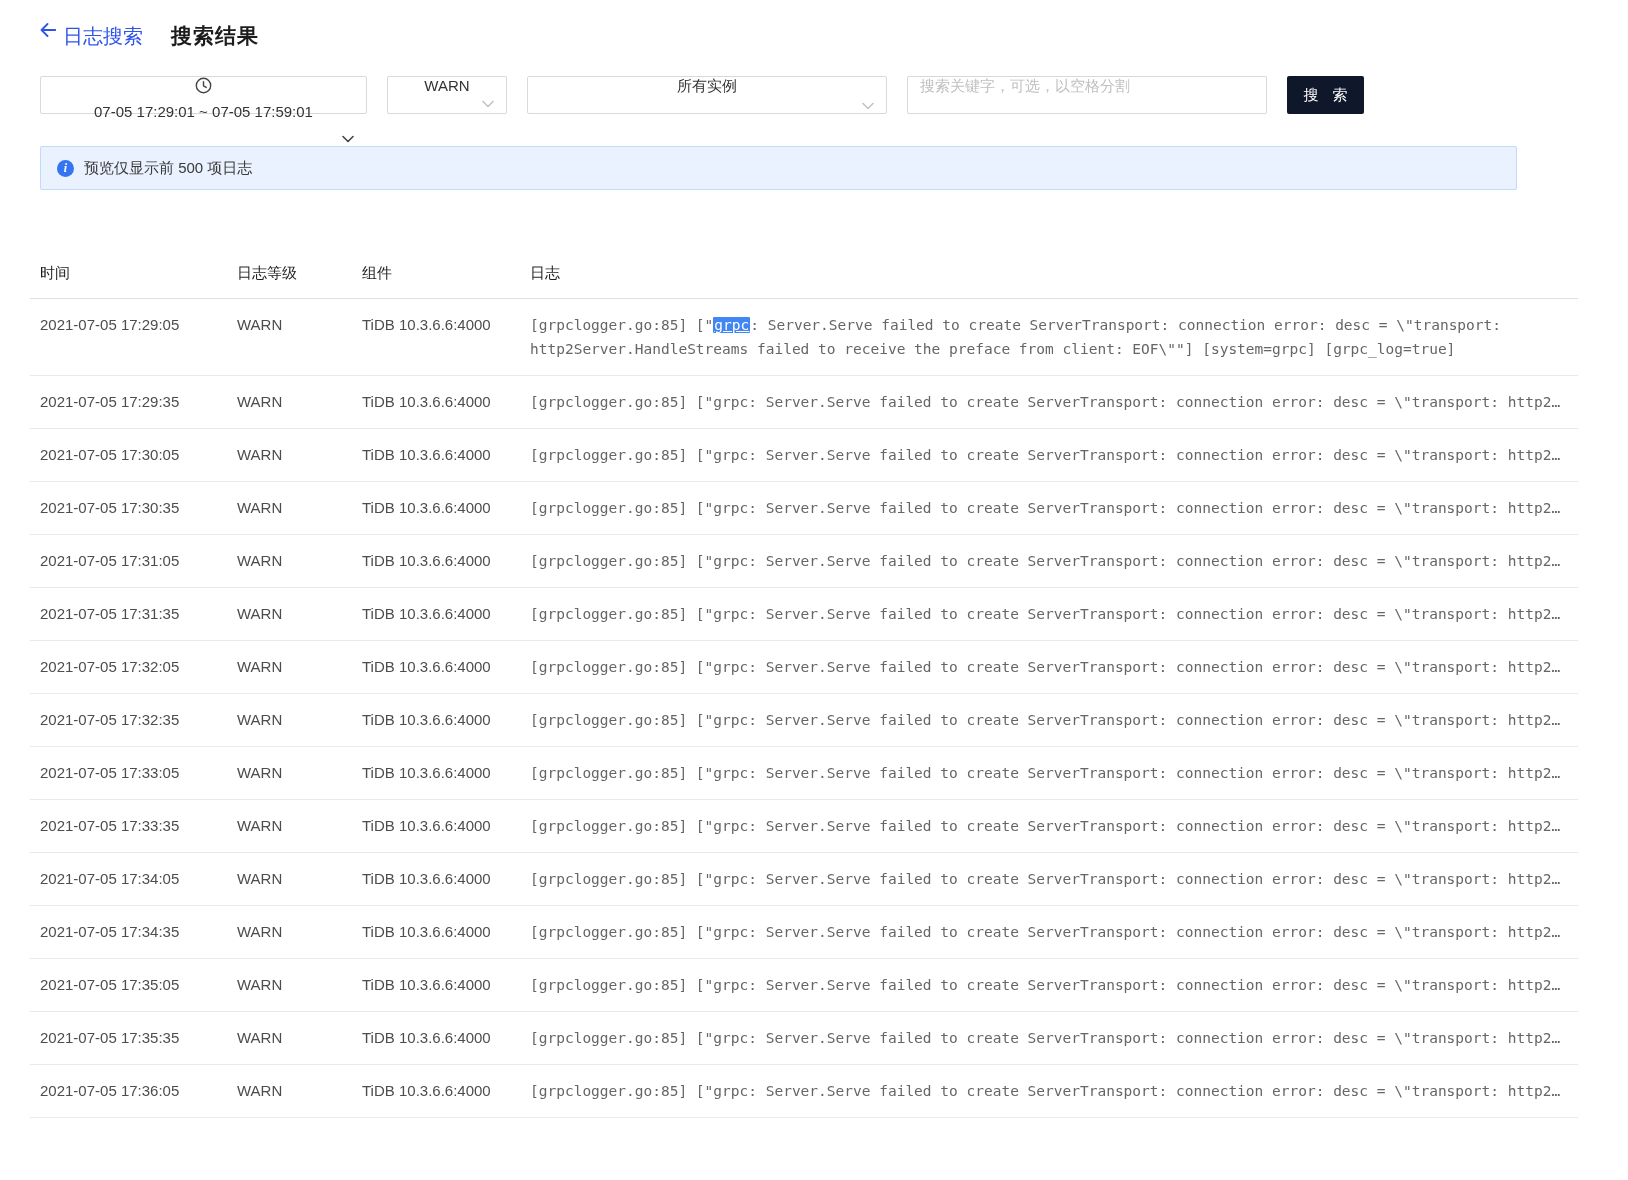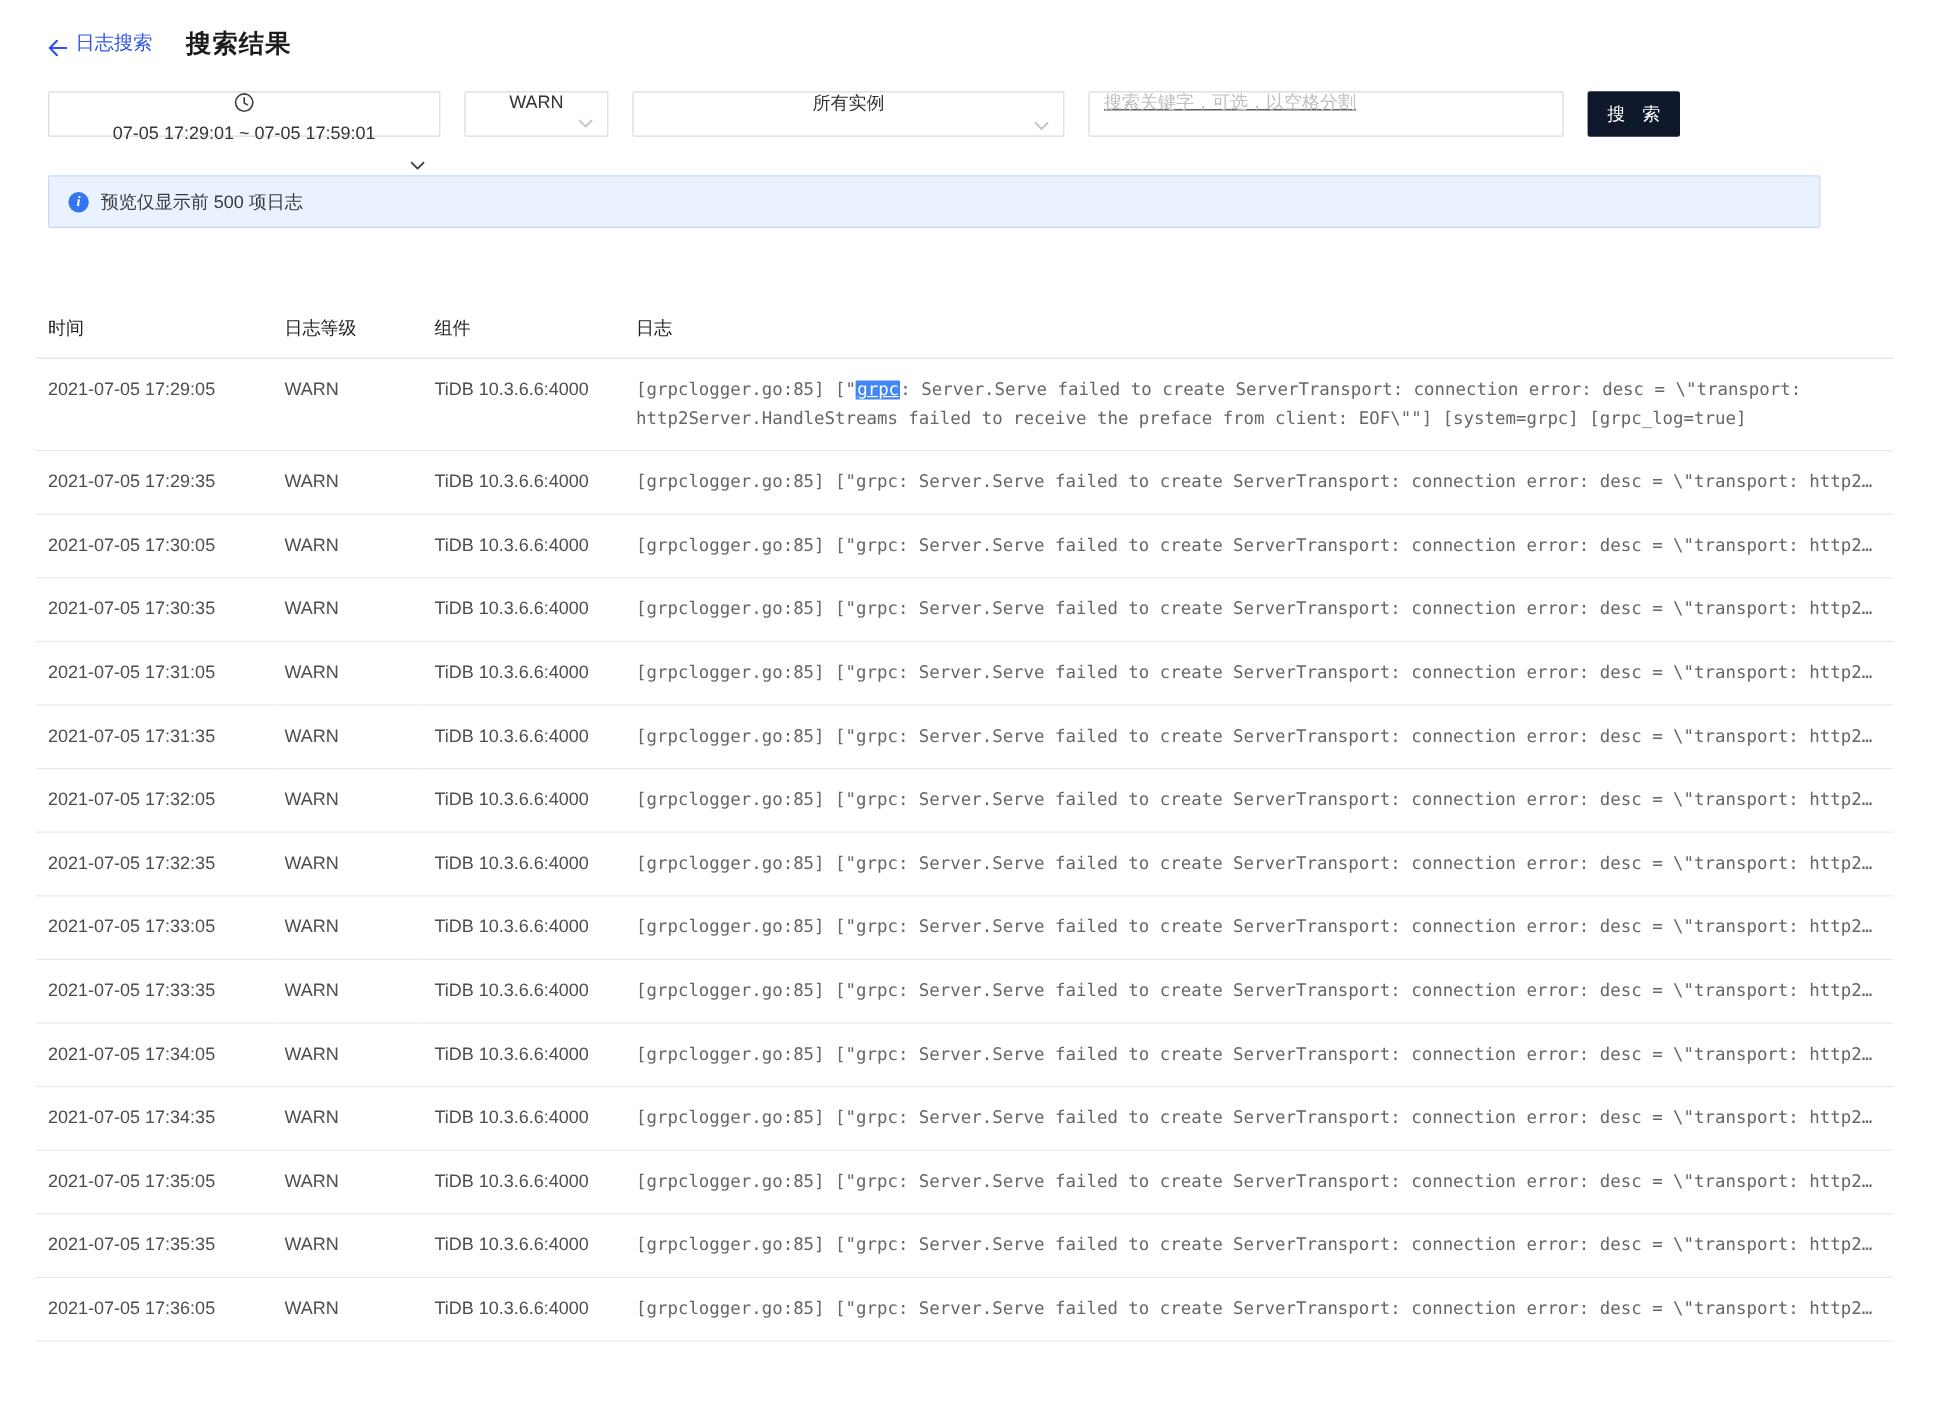--- a/index.html
+++ b/index.html
@@ -8,42 +8,42 @@
     width: 1628px;
     min-height: 1180px;
     font-family: "Liberation Sans", sans-serif;
     color: #333;
     padding: 20px 60px 30px 40px;
   }
 
   
   .page-header { display: flex; align-items: center; margin-top: 2px; }
   .back-link {
-    display: inline-flex; align-items: flex-end; gap: 7px;
-    color: #2f54eb; font-size: 16px; cursor: pointer; text-decoration: none;
+    display: inline-flex; align-items: flex-start; gap: 7px;
+    color: #2f54eb; font-size: 20px; cursor: pointer; text-decoration: none;
   }
   .back-link svg { display: block; }
   .page-title {
     font-size: 21px; font-weight: 600; color: #1c1c1c; margin-left: 28px;
     letter-spacing: 1px;
   }
 
   
   .filter-bar { display: flex; align-items: center; gap: 20px; margin-top: 26px; }
   .control {
     height: 38px; border: 1px solid #d9d9d9; border-radius: 2px;
     display: flex; align-items: center; background: #fff;
     font-size: 15px; color: #333; padding: 0 12px; cursor: pointer; flex-direction: column;
   }
   .time-picker { width: 327px; gap: 9px; }
   .time-picker .chevron { margin-left: auto; }
   .level-select { width: 120px; }
   .level-select .chevron, .instance-select .chevron { margin-left: auto; }
   .instance-select { width: 360px; }
-  .keyword-input { width: 396px; cursor: text; text-decoration: underline; }
+  .keyword-input { width: 360px; cursor: text; }
   .keyword-input input {
     border: none; outline: none; width: 100%; font-size: 15px;
     font-family: "Liberation Sans", sans-serif; color: #333; background: transparent;
   }
   .keyword-input input::placeholder { color: #bfbfbf; }
   .search-btn {
     height: 38px; min-width: 77px; padding: 0 1px;
     background: #0f172a; color: #fff; border: none; border-radius: 2px;
     font-size: 15px; letter-spacing: 5px; text-indent: 5px; cursor: pointer;
     font-family: "Liberation Sans", sans-serif;

